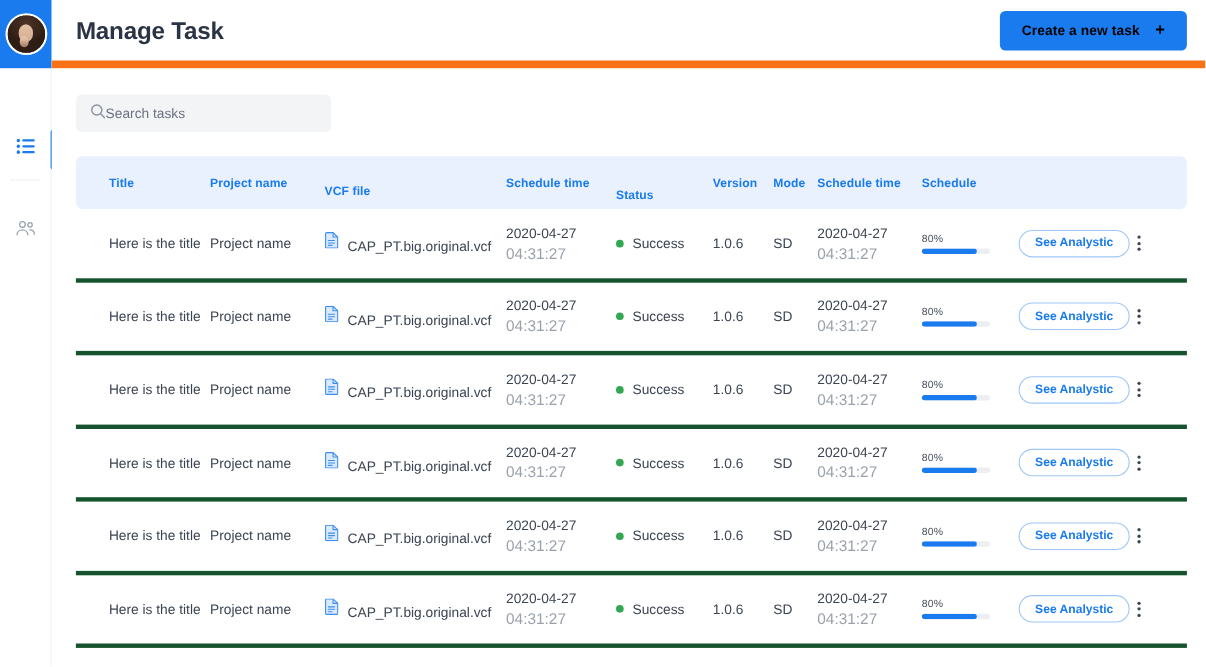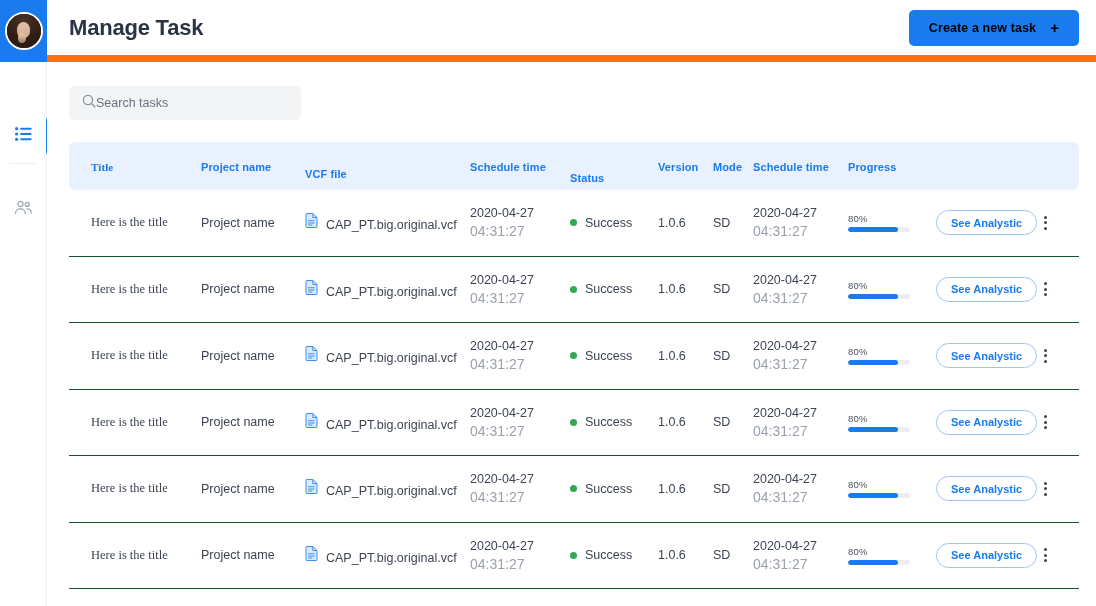--- a/index.html
+++ b/index.html
@@ -126,27 +126,27 @@
   .th {
     color: #1a7bee; font-size: 11px; font-weight: bold;
     letter-spacing: .1px;
   }
   .th.up { align-self: flex-start; margin-top: 16px; }
   .th.dn { align-self: flex-start; margin-top: 24px; }
 
   .row {
     height: 66.5px;
     display: flex; align-items: center;
-    border-bottom: 1px solid #14532d;
+    border-bottom: 4px solid #14532d;
   }
   .cell { font-size: 12.5px; color: #3c4452; }
   .cell.sub { color: #9aa1ab; font-size: 14px; margin-top: 3px; }
 
   
-  .c-title   { width: 132px; padding-left: 22px; font-family: Liberation Serif, serif; }
+  .c-title   { width: 122px; padding-left: 30px; }
   .c-project { width: 104px; }
   .c-vcf     { width: 165px; display: flex; align-items: flex-end; gap: 8px; }
   .c-sched   { width: 100px; }
   .c-status  { width: 88px; display: flex; align-items: center; gap: 8px; }
   .c-version { width: 55px; }
   .c-mode    { width: 40px; }
   .c-subm    { width: 95px; }
   .c-prog    { width: 88px; }
   .c-act     { width: 95px; display: flex; justify-content: flex-start; }
   .c-kebab   { width: 28px; display: flex; justify-content: center; }
@@ -246,21 +246,21 @@
           <div class="c-vcf">
               <span class="th up">VCF file</span>
             </div>
           <div class="c-sched"><span class="th dn">Schedule time</span></div>
           <div class="c-status">
               <span class="th dn">Status</span>
             </div>
           <div class="c-version"><span class="th up">Version</span></div>
           <div class="c-mode"><span class="th up">Mode</span></div>
           <div class="c-subm"><span class="th up">Schedule time</span></div>
-          <div class="c-prog"><span class="th up">Progress</span></div>
+          <div class="c-prog"><span class="th up">Schedule</span></div>
           <div class="c-act"></div>
           <div class="c-kebab"></div>
         </div>
 
         <div id="rows">
   <div class="row">
     <div class="c-title">
       <div class="cell">Here is the title</div>
     </div>
     <div class="c-project">

